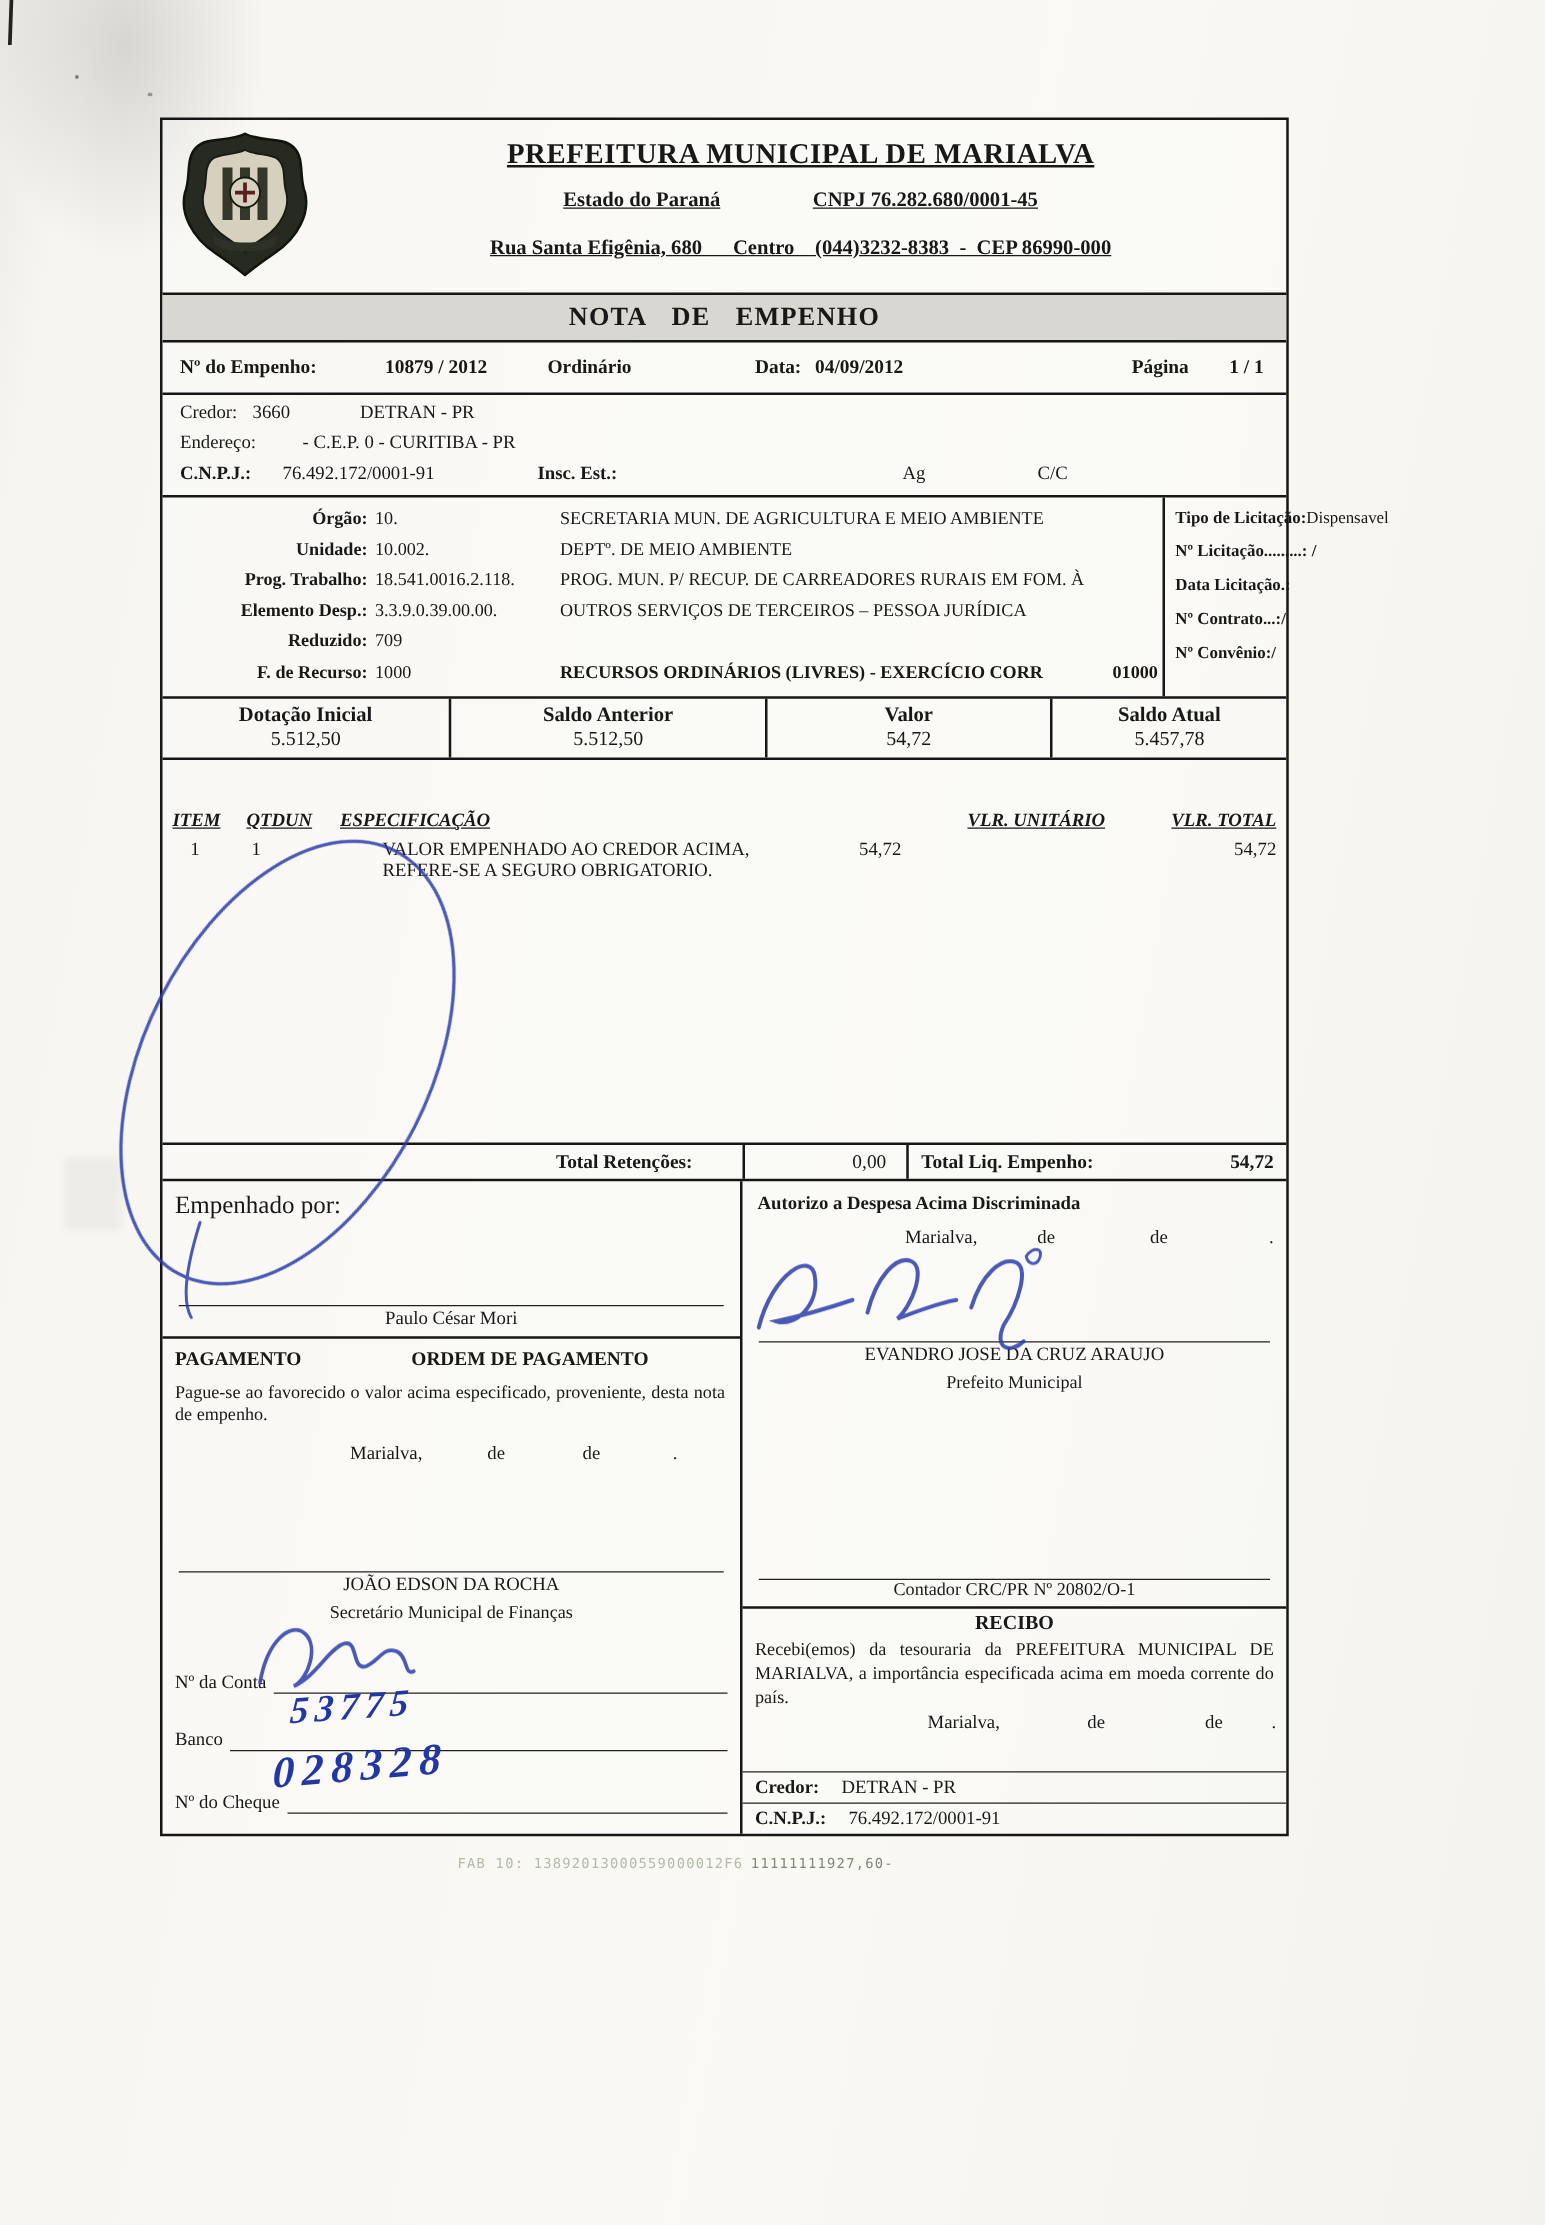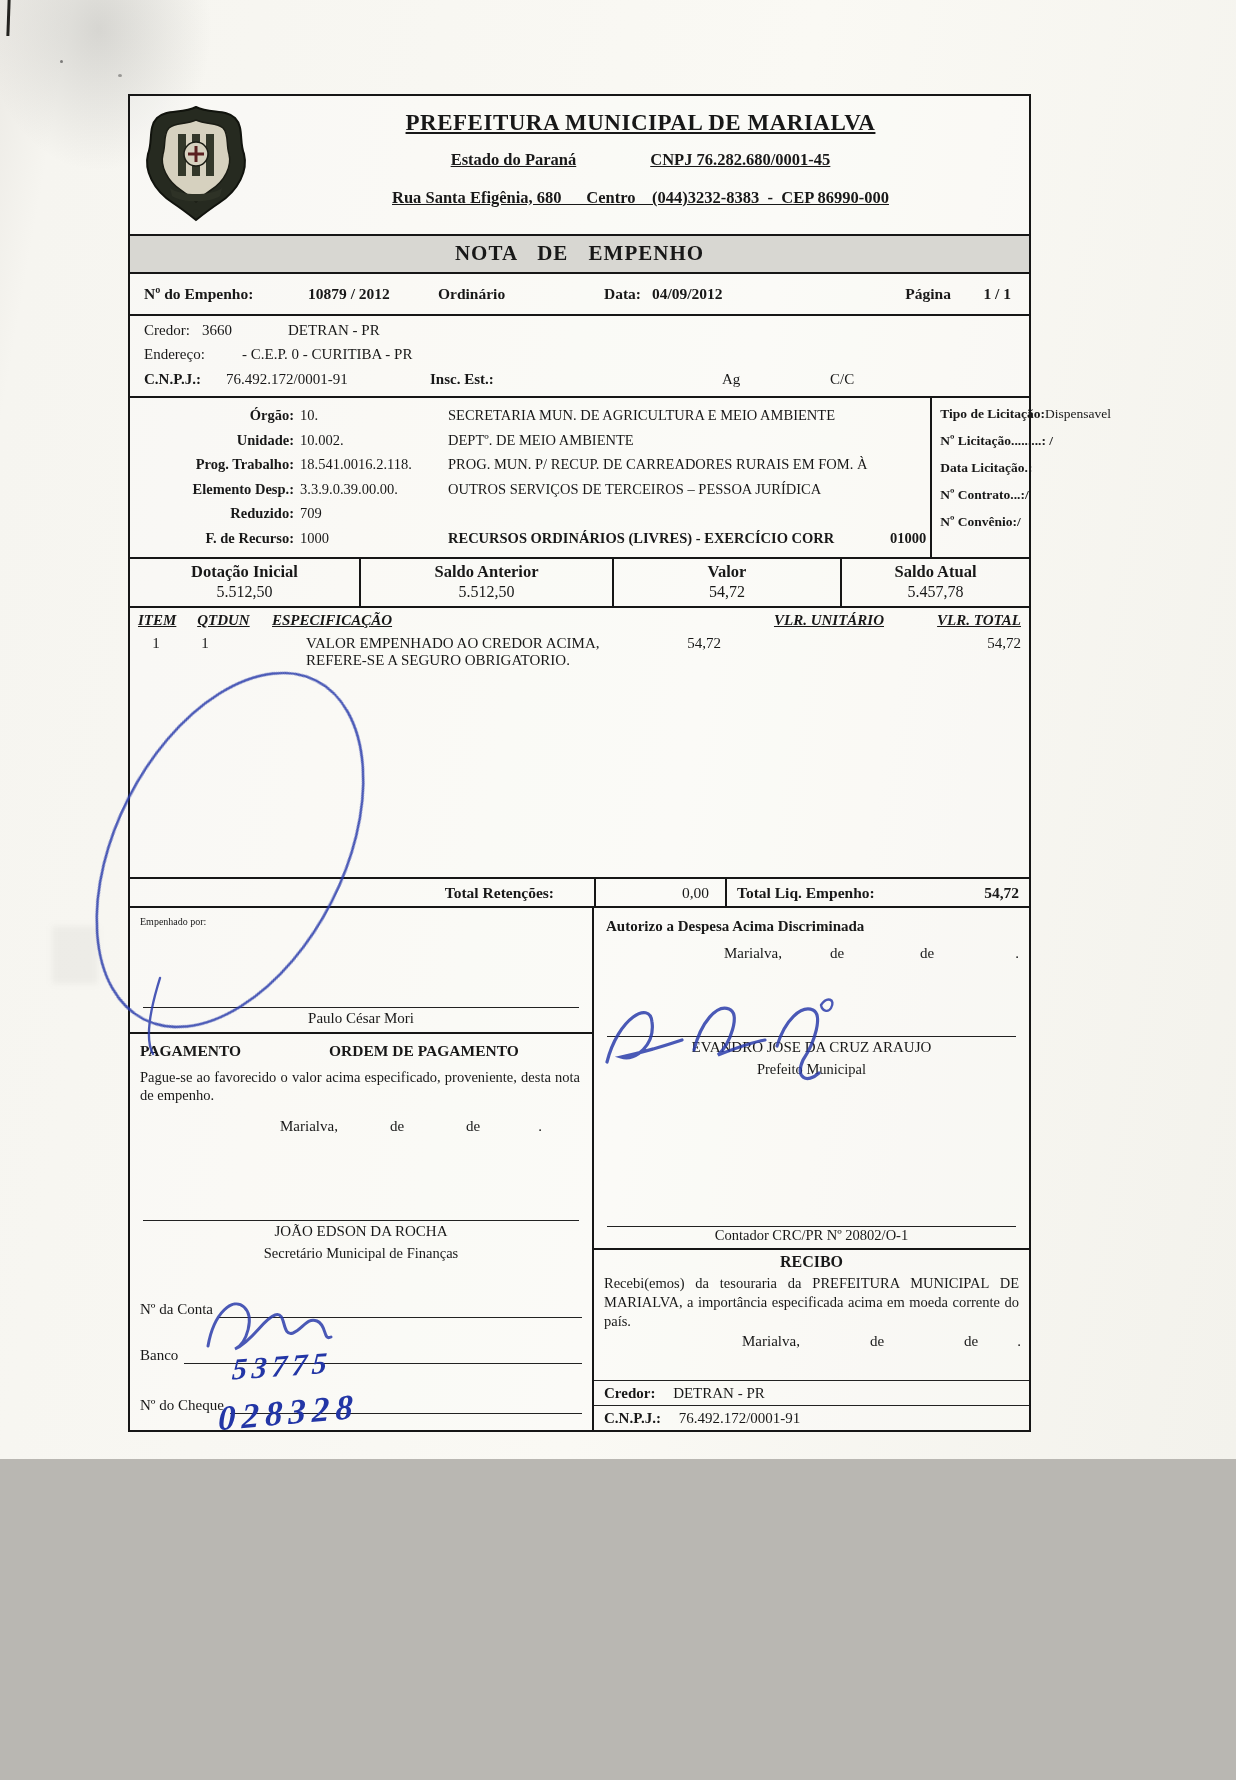--- a/index.html
+++ b/index.html
@@ -1,19 +1,19 @@
 <!DOCTYPE html>
 <html><head>
 <meta charset="utf-8">
 <style>
   * { margin:0; padding:0; box-sizing:border-box; }
   html,body { background:#b9b7b2; }
   body { font-family:"Liberation Serif", serif; color:#181818; }
   .scan {
-    position:relative; width:1236px; height:1459px; margin:0 auto;
+    position:relative; width:1236px; height:1780px; margin:0 auto;
     background:
       radial-gradient(ellipse at 8% 2%, rgba(120,120,118,0.25) 0%, rgba(120,120,118,0) 7%),
       linear-gradient(100deg, #eceae5 0%, #f6f5f0 5%, #faf9f4 55%, #f3f2ec 100%);
     overflow:hidden;
   }
   .artifact-tick { position:absolute; left:7px; top:0; width:3px; height:36px; background:#23221f; transform:rotate(2deg); }
   .artifact-smudge { position:absolute; left:52px; top:926px; width:46px; height:58px; background:rgba(80,80,78,0.06); filter:blur(3px); }
   .artifact-dot1 { position:absolute; left:60px; top:60px; width:3px; height:3px; background:rgba(40,40,40,0.55); border-radius:50%; }
   .artifact-dot2 { position:absolute; left:118px; top:74px; width:4px; height:3px; background:rgba(40,40,40,0.4); border-radius:50%; }
 
@@ -60,21 +60,21 @@
   
   .dotacao { display:flex; border-bottom:2px solid #161616; text-align:center; }
   .dot-cell { padding:3px 0 5px; }
   .dot-cell + .dot-cell { border-left:2px solid #161616; }
   .dc0 { flex:0 0 229px; } .dc1 { flex:0 0 253px; } .dc2 { flex:0 0 228px; } .dc3 { flex:1; }
   .dot-h { font-weight:bold; font-size:16.5px; }
   .dot-v { font-size:16px; margin-top:1px; }
 
   
   .item-head { display:flex; padding:4px 0 2px; font-style:italic; font-weight:bold; font-size:15px; }
-  .item-head span { text-decoration:underline; }
+  .item-head span { text-decoration:underline;margin-top:37px; }
   .ih-item { flex:0 0 52px; padding-left:8px; }
   .ih-qtd  { flex:0 0 46px;text-align:right; }
   .ih-un   { flex:0 0 44px; }
   .ih-esp  { flex:1; }
   .ih-unit { flex:0 0 115px; text-align:right; }
   .ih-tot  { flex:0 0 145px; text-align:right; padding-right:8px; }
   .item-body { min-height:246px; }
   .item-row { display:flex; font-size:15px; padding-top:4px; }
   .ir-item { flex:0 0 52px; text-align:center; }
   .ir-qtd  { flex:0 0 46px; text-align:center; }
@@ -90,21 +90,21 @@
   .t-c3 { flex:1; border-left:2px solid #161616; align-self:stretch; display:flex; align-items:center; }
   .t-c3 .lbl { font-weight:bold; padding-left:10px; }
   .t-c3 .val { margin-left:auto; padding-right:10px; font-weight:bold; }
 
   
   .bottom { display:flex; min-height:522px; align-items:stretch; }
   .bt-left { flex:0 0 464px; border-right:2px solid #161616; display:flex; flex-direction:column; }
   .bt-right { flex:1; display:flex; flex-direction:column; }
 
   .emp-por { height:124px; display:flex; flex-direction:column; }
-  .emp-por-label { padding:8px 0 0 10px; font-size:10px; }
+  .emp-por-label { padding:8px 0 0 10px; font-size:20px; }
   .spacer { flex:1; }
   .sig-line { border-top:1.5px solid #222; margin:0 13px; }
   .sig-name { text-align:center; font-size:15px; padding:2px 0 5px; }
   .sig-role { text-align:center; font-size:14.5px; padding-bottom:4px; }
 
   .pagamento { border-top:2px solid #161616; flex:1; display:flex; flex-direction:column; }
   .pag-head { display:flex; padding:8px 10px 0; font-weight:bold; font-size:15.5px; }
   .pag-head .sub { margin-left:88px; }
   .pag-text { padding:8px 12px 0 10px; font-size:14.5px; text-align:justify; line-height:1.25; }
   .city-row { display:flex; font-size:15px; margin-top:14px; }

